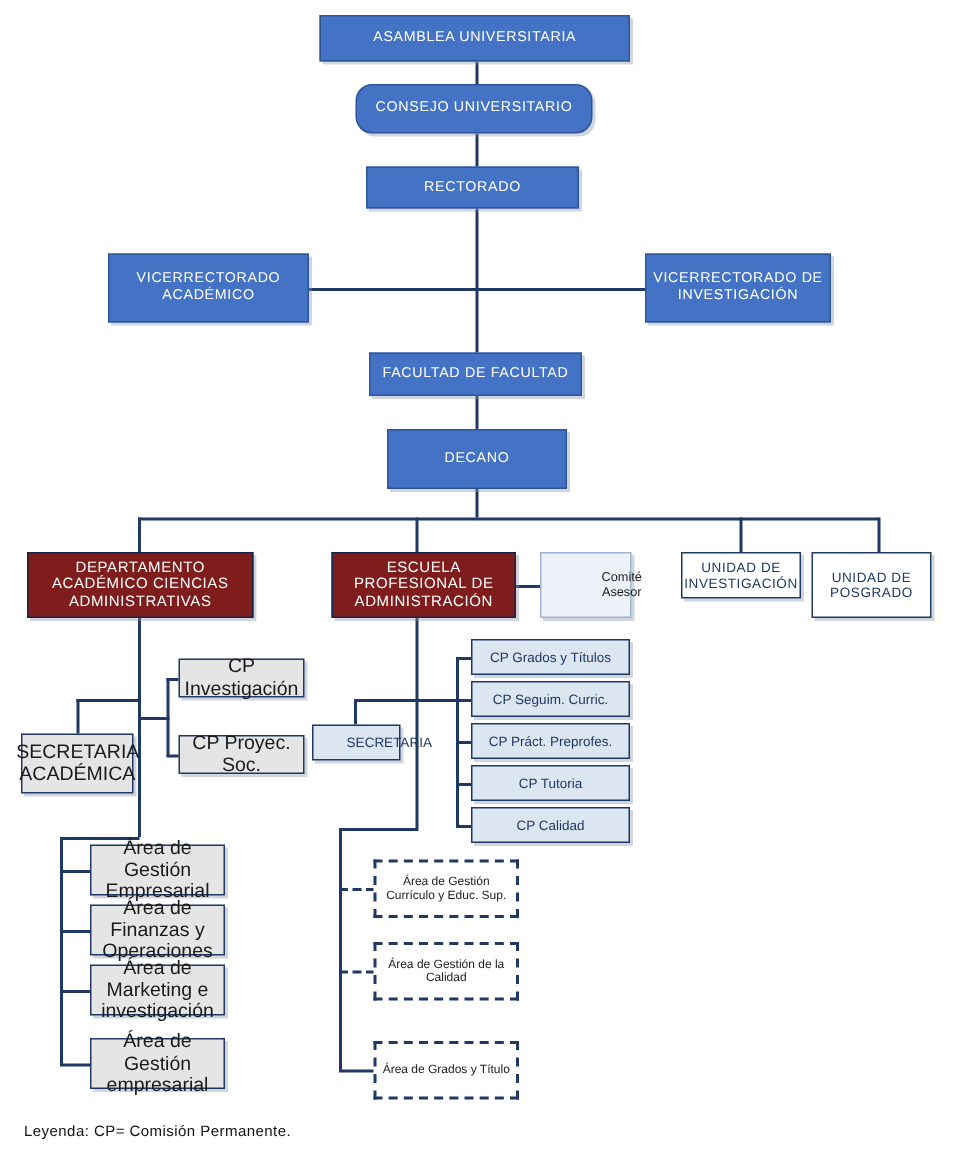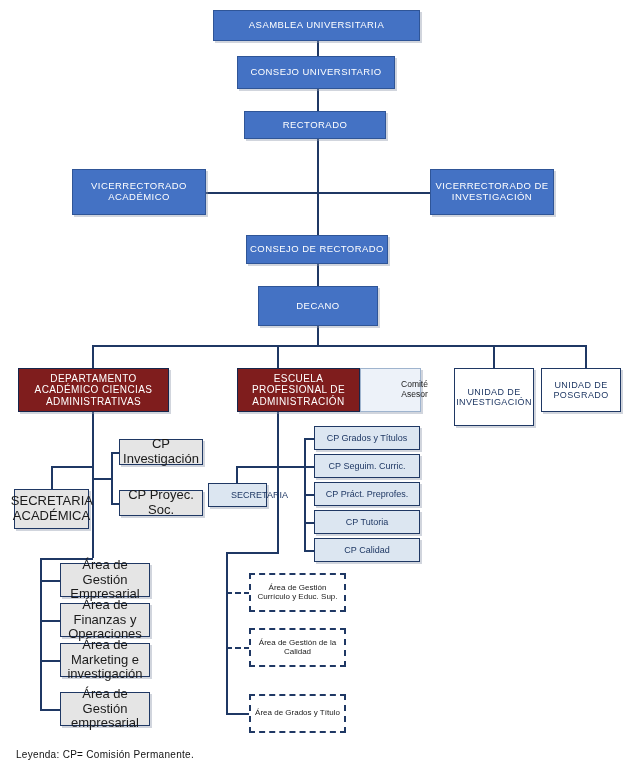--- a/index.html
+++ b/index.html
@@ -95,57 +95,57 @@
   <div class="ln h" style="left:226px;top:552px;width:53px;"></div>
   <div class="ln v" style="left:226px;top:552px;height:162px;"></div>
   <div class="dln" style="left:226px;top:592px;width:24px;"></div>
   <div class="dln" style="left:226px;top:647px;width:24px;"></div>
   <div class="ln h" style="left:226px;top:713px;width:24px;"></div>
 
   <div class="box blue shadow" style="left:213px;top:10px;width:207px;height:31px;">
     <span>ASAMBLEA UNIVERSITARIA</span>
   </div>
 
-  <div class="box blue shadow" style="left:237px;top:56px;width:158px;height:33px;">
+  <div class="box blue shadow" style="left:237px;top:56px;width:158px;height:33px;border-radius:11px;">
     <span>CONSEJO UNIVERSITARIO</span>
   </div>
 
   <div class="box blue shadow" style="left:244px;top:111px;width:142px;height:28px;">
     <span>RECTORADO</span>
   </div>
 
   <div class="box blue shadow" style="left:72px;top:169px;width:134px;height:46px;">
     <span>VICERRECTORADO ACADÉMICO</span>
   </div>
 
   <div class="box blue shadow" style="left:430px;top:169px;width:124px;height:46px;">
     <span>VICERRECTORADO DE INVESTIGACIÓN</span>
   </div>
 
   <div class="box blue shadow" style="left:246px;top:235px;width:142px;height:29px;">
-    <span>CONSEJO DE RECTORADO</span>
+    <span>FACULTAD DE FACULTAD</span>
   </div>
 
   <div class="box blue shadow" style="left:258px;top:286px;width:120px;height:40px;">
     <span>DECANO</span>
   </div>
 
   <div class="box navy shadow" style="left:18px;top:368px;width:151px;height:44px;">
     <span>DEPARTAMENTO ACADÉMICO CIENCIAS ADMINISTRATIVAS</span>
   </div>
 
-  <div class="box navy shadow" style="left:221px;top:368px;width:123px;height:44px;margin-left:16px;">
+  <div class="box navy shadow" style="left:221px;top:368px;width:123px;height:44px;">
     <span>ESCUELA PROFESIONAL DE ADMINISTRACIÓN</span>
   </div>
 
   <div class="box gray shadow" style="left:360px;top:368px;width:61px;height:44px;padding-left:48px;">
     <span>Comité Asesor</span>
   </div>
 
-  <div class="box white shadow" style="left:454px;top:368px;width:80px;height:58px;">
+  <div class="box white shadow" style="left:454px;top:368px;width:80px;height:31px;">
     <span>UNIDAD DE INVESTIGACIÓN</span>
   </div>
 
   <div class="box white shadow" style="left:541px;top:368px;width:80px;height:44px;">
     <span>UNIDAD DE POSGRADO</span>
   </div>
 
   <div class="box yellow shadow" style="left:14px;top:489px;width:75px;height:40px;">
     <span>SECRETARIA ACADÉMICA</span>
   </div>

